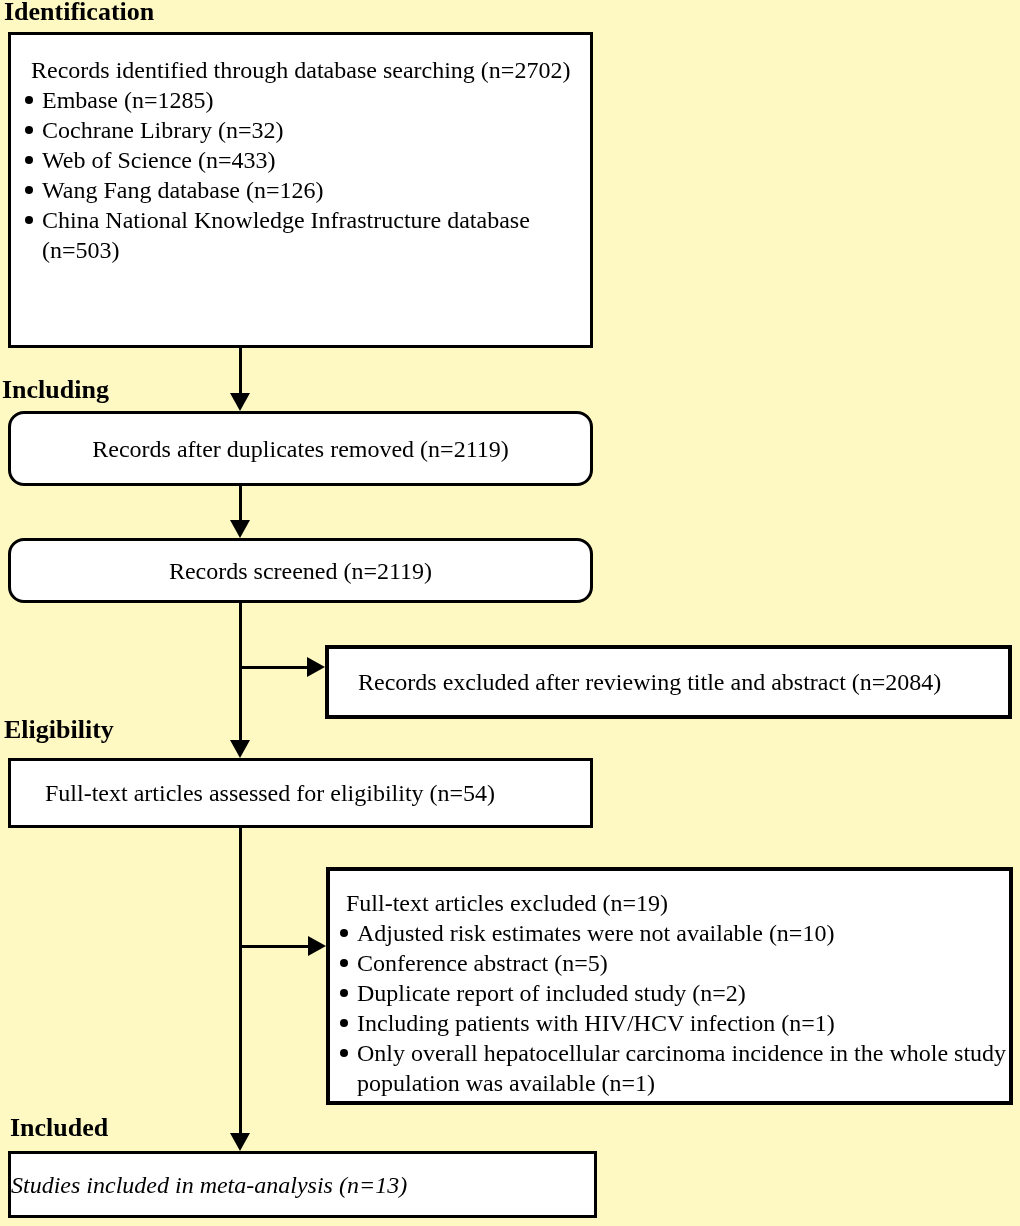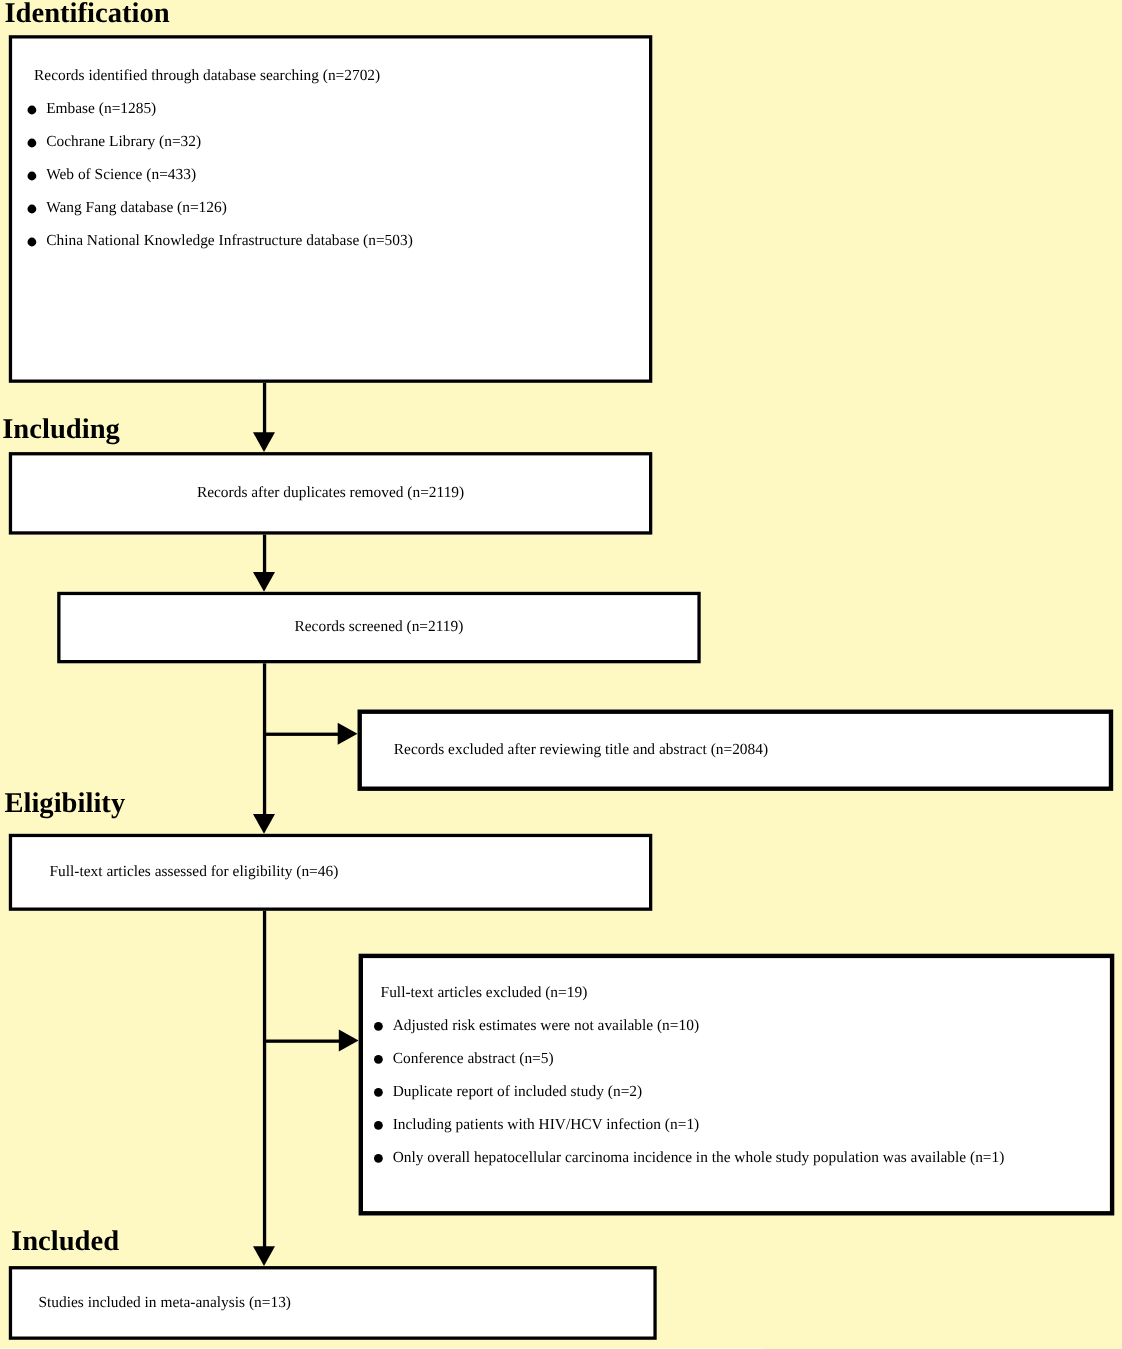--- a/index.html
+++ b/index.html
@@ -21,33 +21,34 @@
     font-size: 26px;
     font-weight: bold;
     line-height: 32px;
     white-space: nowrap;
   }
   .fbox {
     position: absolute;
     box-sizing: border-box;
     border: 3px solid #000000;
     background: #ffffff;
-    font-size: 14px;
+    font-size: 24px;
     line-height: 30px;
   }
   .fbox.thick { border-width: 4px; }
   .vcenter {
     display: flex;
     align-items: center;
   }
   .hcenter {
     display: flex;
     align-items: center;
     justify-content: center;
     text-align: center;
+    border-radius: 16px;
   }
   .box-content { width: 100%; }
   ul.bullets {
     margin: 0;
     padding: 0;
     list-style: none;
   }
   ul.bullets li {
     position: relative;
     padding-left: 11px;
@@ -117,35 +118,35 @@
   <div class="vline" style="left:239px; top:348px; height:47px;"></div>
   <div class="arrow-down" style="left:230px; top:393px;"></div>
 
   <div class="fbox hcenter" style="left:8px; top:411px; width:585px; height:75px;">
     <div>Records after duplicates removed (n=2119)</div>
   </div>
 
   <div class="vline" style="left:239px; top:486px; height:36px;"></div>
   <div class="arrow-down" style="left:230px; top:520px;"></div>
 
-  <div class="fbox hcenter" style="left:8px; top:538px; width:585px; height:65px;margin-left:44px;">
+  <div class="fbox hcenter" style="left:8px; top:538px; width:585px; height:65px;">
     <div>Records screened (n=2119)</div>
   </div>
 
   <div class="vline" style="left:239px; top:603px; height:139px;"></div>
   <div class="arrow-down" style="left:230px; top:740px;"></div>
   <div class="hline" style="left:240px; top:666px; width:68px;"></div>
   <div class="arrow-right" style="left:307px; top:657px;"></div>
 
   <div class="fbox thick vcenter" style="left:325px; top:645px; width:687px; height:74px;">
     <div style="padding-left:18px;margin-left:11px;">Records excluded after reviewing title and abstract (n=2084)</div>
   </div>
 
   <div class="fbox vcenter" style="left:8px; top:758px; width:585px; height:70px;">
-    <div style="padding-left:34px;">Full-text articles assessed for eligibility (n=46)</div>
+    <div style="padding-left:34px;">Full-text articles assessed for eligibility (n=54)</div>
   </div>
 
   <div class="vline" style="left:239px; top:828px; height:308px;"></div>
   <div class="arrow-down" style="left:230px; top:1133px;"></div>
   <div class="hline" style="left:240px; top:945px; width:69px;"></div>
   <div class="arrow-right" style="left:308px; top:936px;"></div>
 
   <div class="fbox thick" style="left:326px; top:867px; width:687px; height:238px;">
     <div class="box-content" style="padding:17px 34px 0 16px;">
       <div>Full-text articles excluded (n=19)</div>
@@ -153,16 +154,16 @@
         <li>Adjusted risk estimates were not available (n=10)</li>
         <li>Conference abstract (n=5)</li>
         <li>Duplicate report of included study (n=2)</li>
         <li>Including patients with HIV/HCV infection (n=1)</li>
         <li>Only overall hepatocellular carcinoma incidence in the whole study population was available (n=1)</li>
       </ul>
     </div>
   </div>
 
   <div class="fbox vcenter" style="left:8px; top:1151px; width:589px; height:67px;">
-    <div style="padding-left:24px;">Studies included in meta-analysis (n=13)</div>
+    <div style="padding-left:0;font-style:italic;">Studies included in meta-analysis (n=13)</div>
   </div>
 
 </div>
 
 </body></html>

